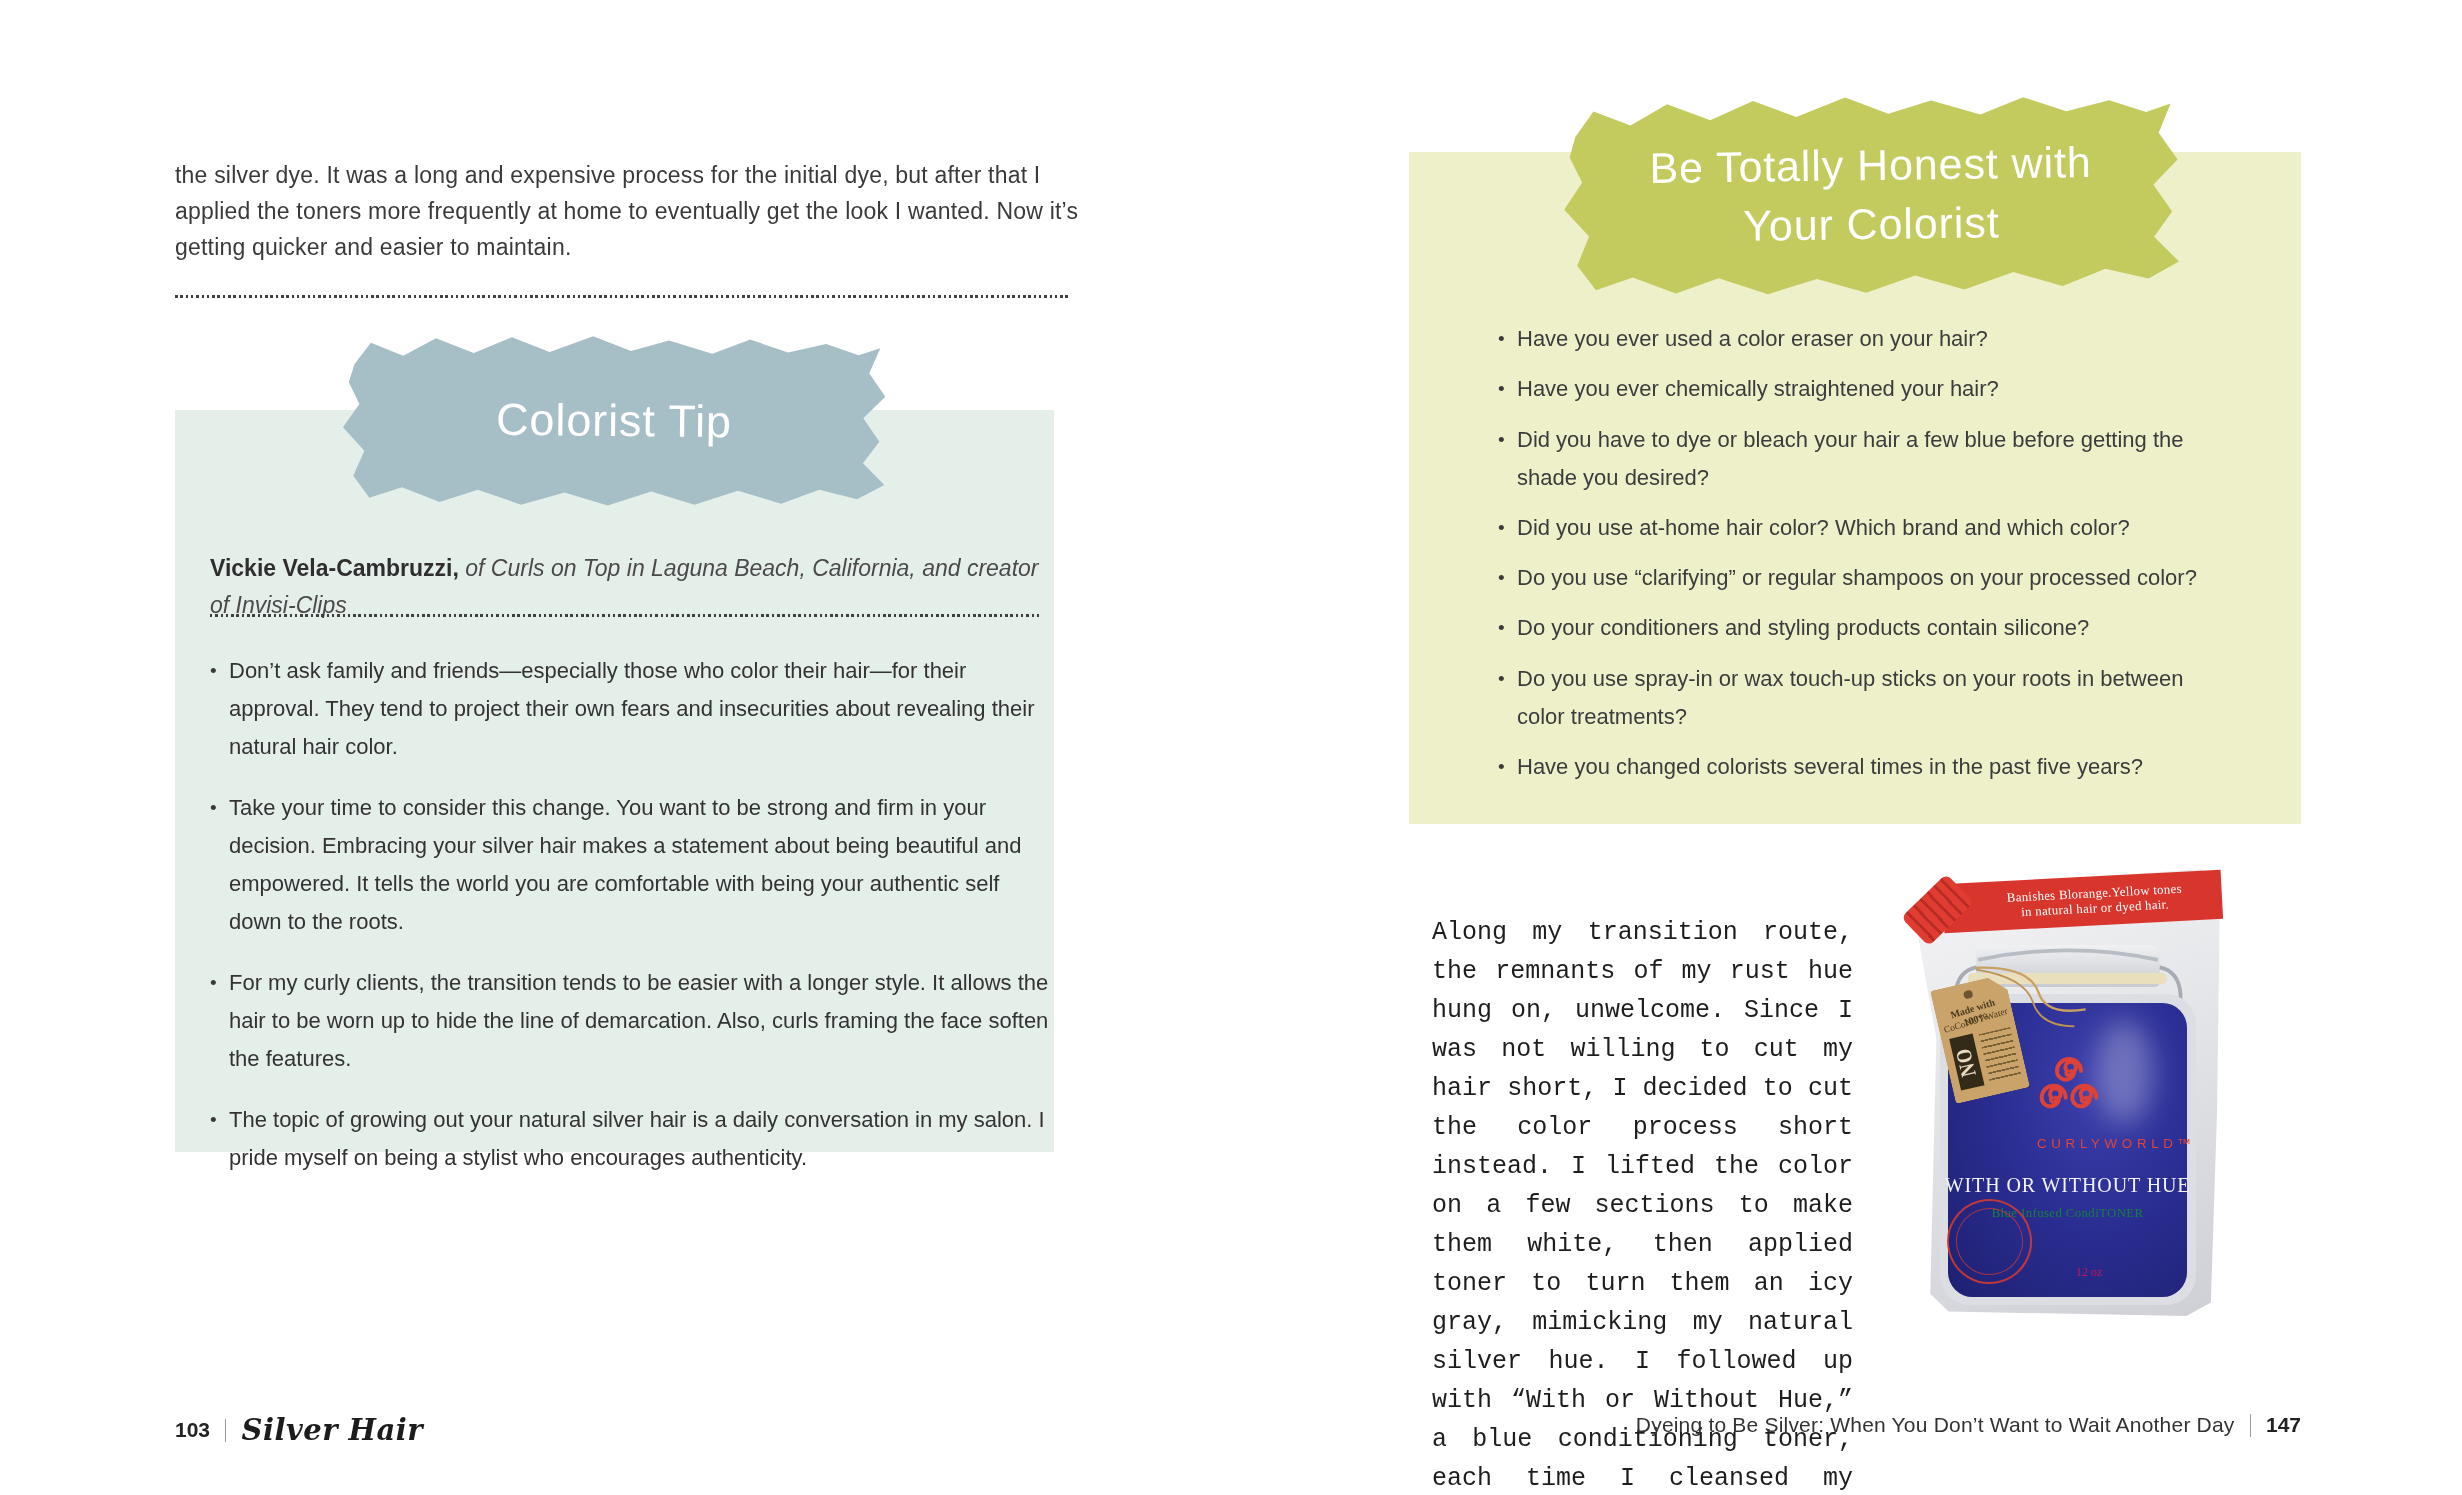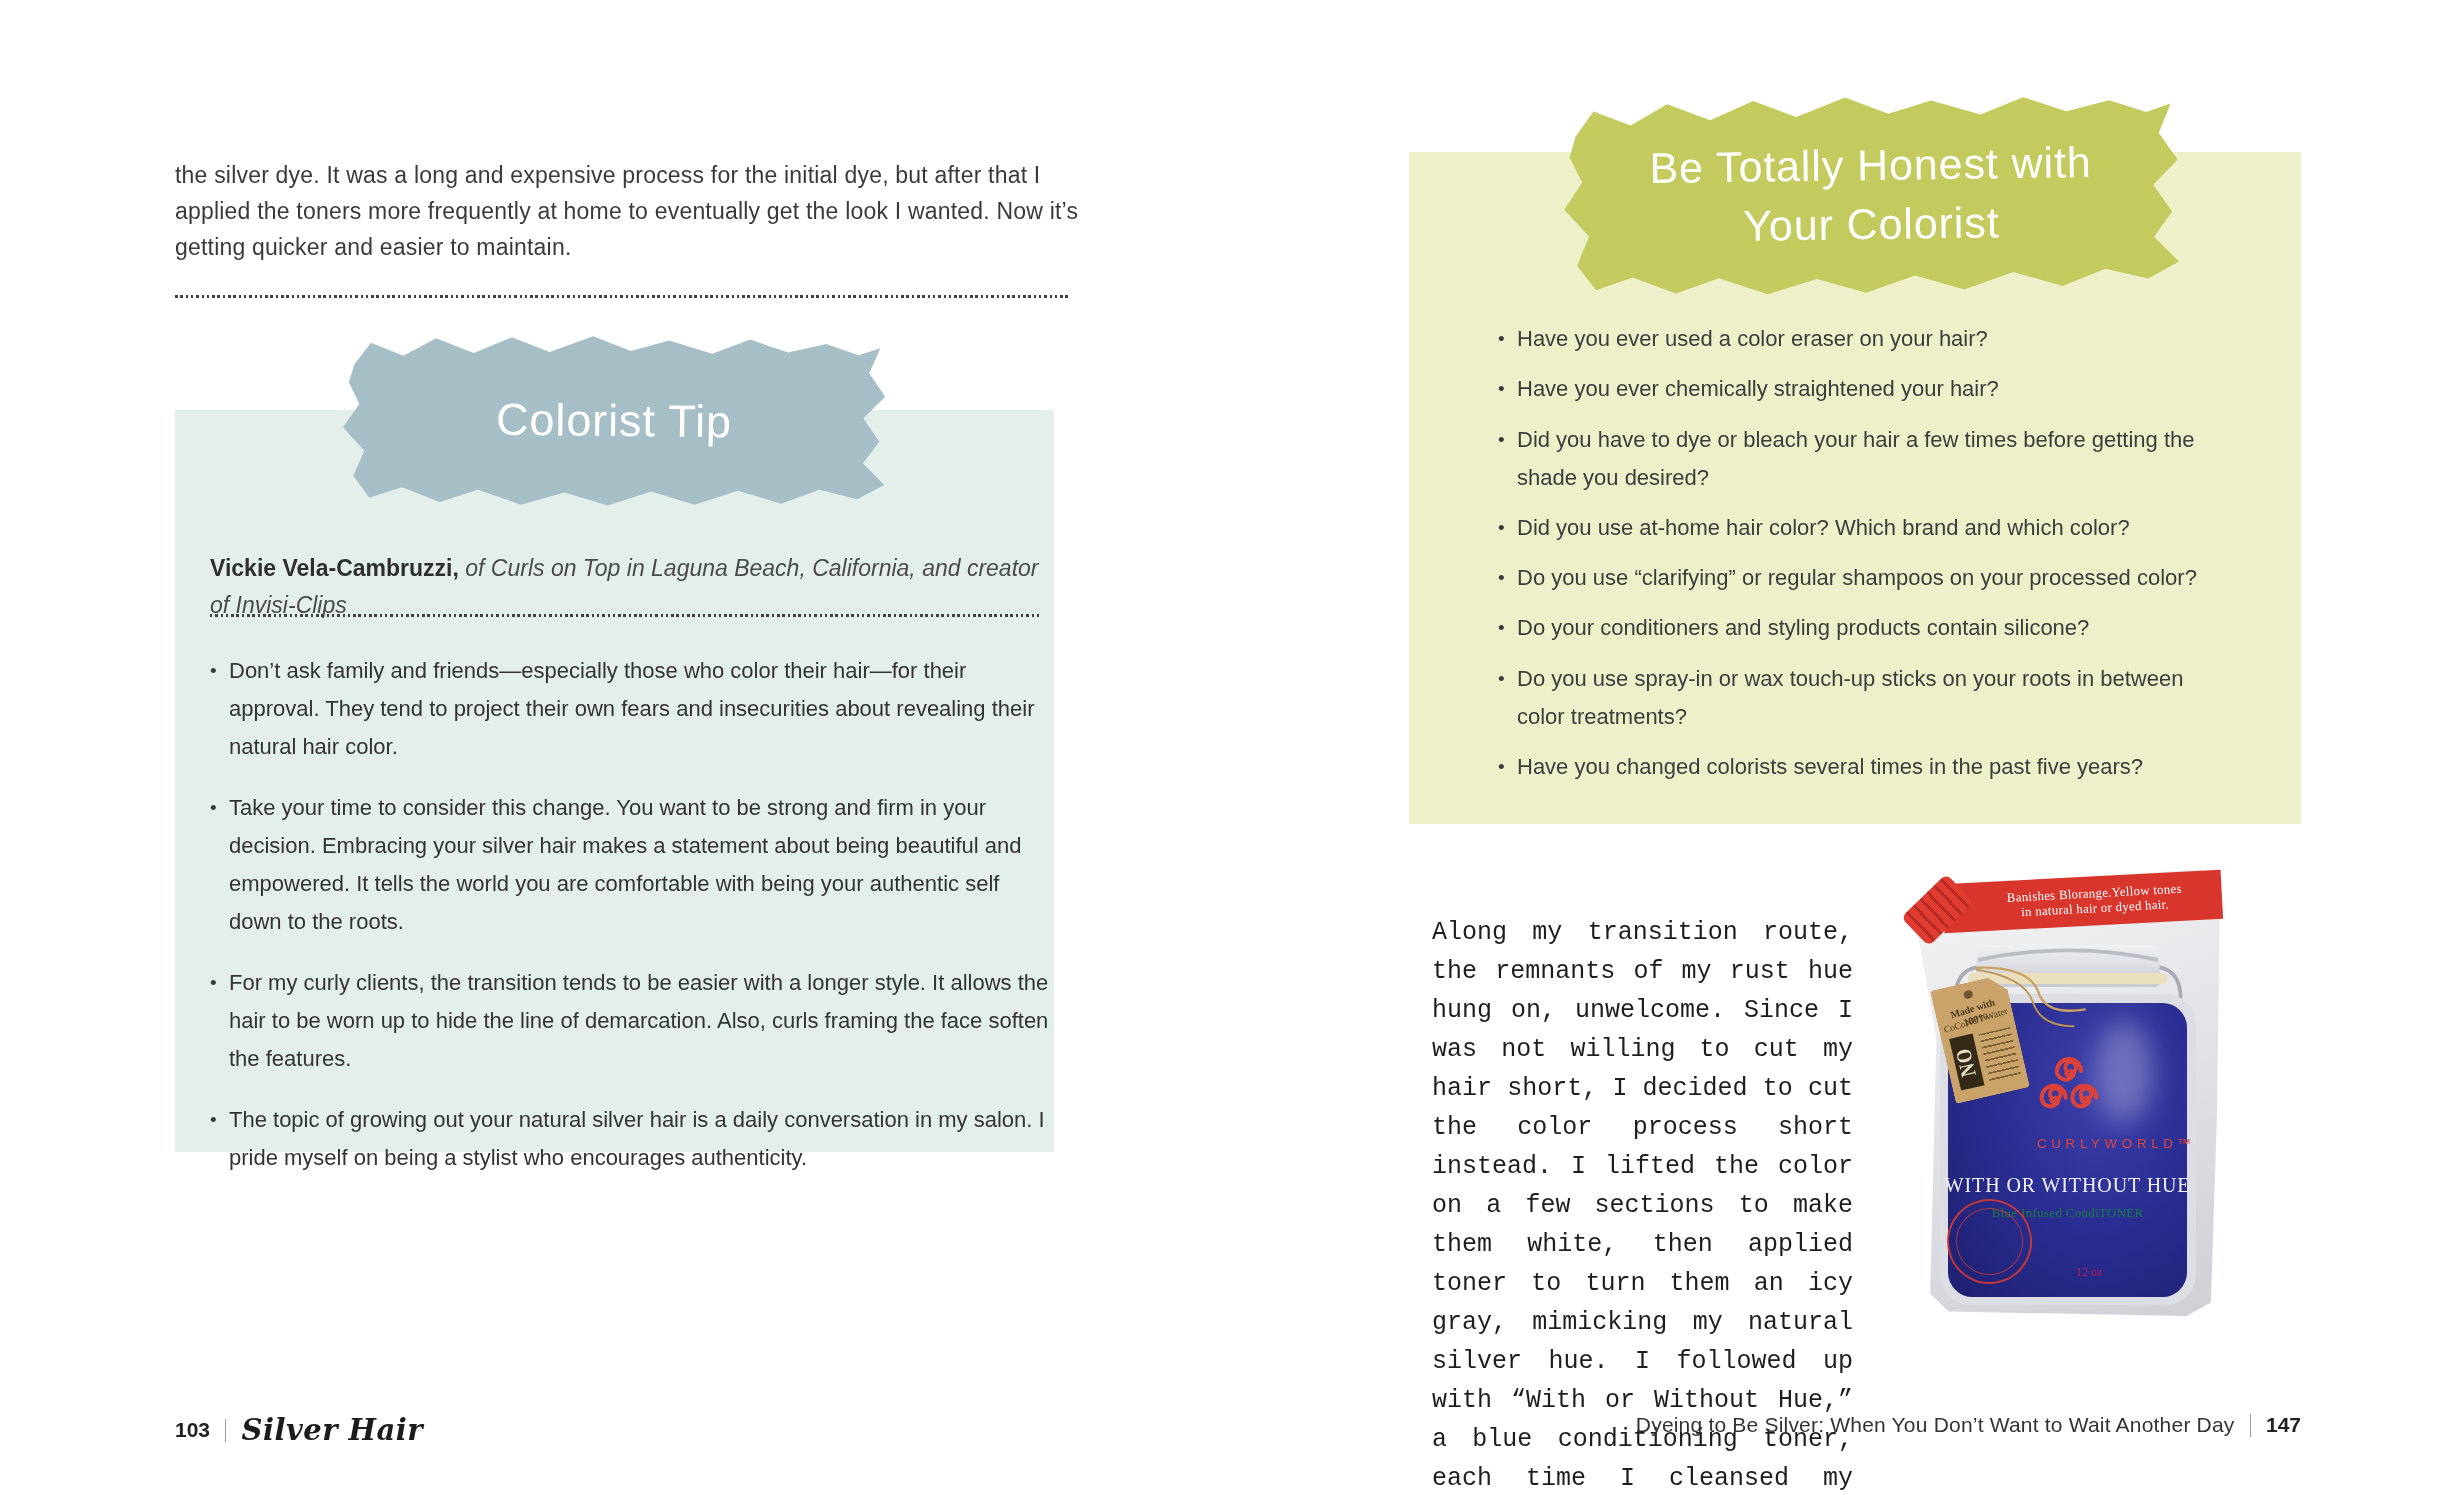--- a/index.html
+++ b/index.html
@@ -178,21 +178,21 @@
         <div class="bullet-item">
           <span class="bullet-dot">•</span>
           <span class="bullet-text">Have you ever used a color eraser on your hair?</span>
         </div>
         <div class="bullet-item">
           <span class="bullet-dot">•</span>
           <span class="bullet-text">Have you ever chemically straightened your hair?</span>
         </div>
         <div class="bullet-item">
           <span class="bullet-dot">•</span>
-          <span class="bullet-text">Did you have to dye or bleach your hair a few times before getting the shade you desired?</span>
+          <span class="bullet-text">Did you have to dye or bleach your hair a few blue before getting the shade you desired?</span>
         </div>
         <div class="bullet-item">
           <span class="bullet-dot">•</span>
           <span class="bullet-text">Did you use at-home hair color? Which brand and which color?</span>
         </div>
         <div class="bullet-item">
           <span class="bullet-dot">•</span>
           <span class="bullet-text">Do you use “clarifying” or regular shampoos on your processed color?</span>
         </div>
         <div class="bullet-item">

